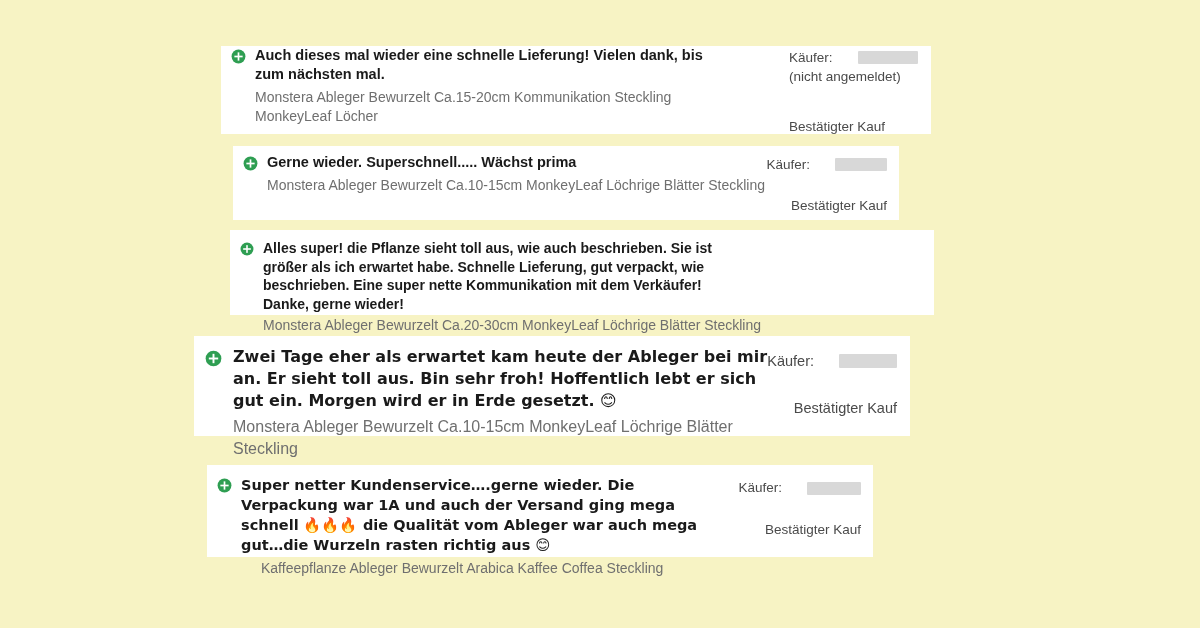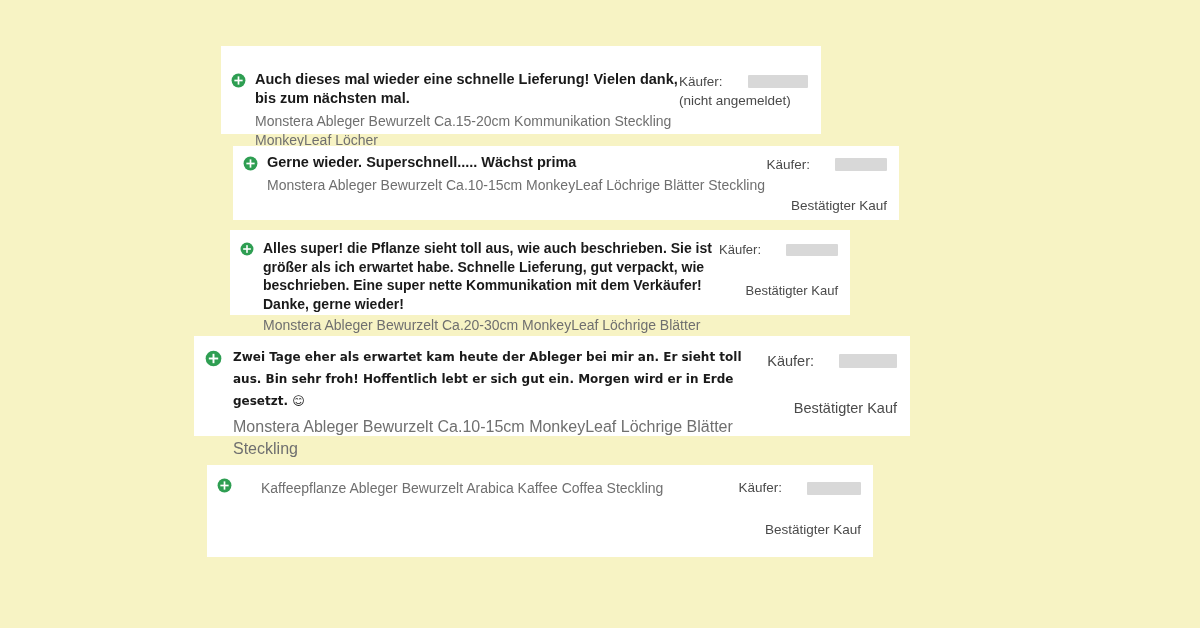--- a/index.html
+++ b/index.html
@@ -92,22 +92,22 @@
     white-space: nowrap;
   }
 
   .confirmed {
     color: #4a4a4a;
     white-space: nowrap;
   }
 
   
   #review-1 {
-    left: 221px; top: 46px; width: 600px; height: 88px;
-    padding: 24px 12px 8px 10px;
+    left: 221px; top: 46px; width: 710px; height: 88px;
+    padding: 0 12px 8px 10px;
   }
   #review-1 .plus-icon { margin-top: 3px; margin-right: 9px; }
   #review-1 .review-title { font-size: 14.5px; line-height: 19px; max-width: 452px; }
   #review-1 .item-title { font-size: 14px; line-height: 19px; margin-top: 4px; max-width: 470px; }
   #review-1 .right-col { font-size: 13.5px; line-height: 19px; padding-top: 2px; width: 130px; }
   #review-1 .right-col .buyer-line { margin-bottom: 0px; }
   #review-1 .redaction { width: 60px; height: 13px; }
   #review-1 .not-registered { margin-bottom: 31px; }
 
   
@@ -117,37 +117,38 @@
   }
   #review-2 .plus-icon { margin-top: 3px; margin-right: 9px; }
   #review-2 .review-title { font-size: 14.5px; line-height: 19px; }
   #review-2 .item-title { font-size: 14px; line-height: 19px; margin-top: 4px; }
   #review-2 .right-col { font-size: 13.5px; line-height: 19px; padding-top: 2px; width: 118px; align-items: flex-end; }
   #review-2 .redaction { width: 52px; height: 13px; }
   #review-2 .confirmed { margin-top: 22px; }
 
   
   #review-3 {
-    left: 230px; top: 230px; width: 620px; height: 85px;
+    left: 230px; top: 230px; width: 704px; height: 85px;
     padding: 9px 12px 8px 10px;
+    flex-direction: column;
   }
   #review-3 .plus-icon { margin-top: 3px; margin-right: 9px; }
   #review-3 .review-title { font-size: 14px; line-height: 18.5px; max-width: 486px; }
   #review-3 .item-title { font-size: 14px; line-height: 18.5px; margin-top: 3px; }
   #review-3 .right-col { font-size: 13px; line-height: 18.5px; padding-top: 2px; width: 118px; align-items: flex-end; }
   #review-3 .redaction { width: 52px; height: 12px; }
   #review-3 .confirmed { margin-top: 22px; }
 
   
   #review-4 {
     left: 194px; top: 336px; width: 716px; height: 100px;
     padding: 10px 13px 9px 11px;
   }
   #review-4 .plus-icon { margin-top: 4px; margin-right: 11px; }
-  #review-4 .review-title { font-size: 12px; line-height: 22px; max-width: 544px; }
+  #review-4 .review-title { font-size: 16px; line-height: 22px; max-width: 544px; }
   #review-4 .item-title { font-size: 16px; line-height: 22px; margin-top: 4px; }
   #review-4 .right-col { font-size: 14.5px; line-height: 22px; padding-top: 4px; width: 128px; align-items: flex-end; }
   #review-4 .redaction { width: 58px; height: 14px; }
   #review-4 .confirmed { margin-top: 25px; }
 
   
   #review-5 {
     left: 207px; top: 465px; width: 666px; height: 92px;
     padding: 10px 12px 8px 10px;
   }
@@ -261,20 +262,21 @@
   <div class="review" id="review-5">
     <div class="left-col">
       <span class="plus-icon">
         <svg width="15" height="15" viewBox="0 0 16 16" aria-hidden="true">
           <circle cx="8" cy="8" r="7.4" fill="#2e9e52"></circle>
           <rect x="7.1" y="3.6" width="1.8" height="8.8" fill="#ffffff"></rect>
           <rect x="3.6" y="7.1" width="8.8" height="1.8" fill="#ffffff"></rect>
         </svg>
       </span>
       <div class="text-col">
+        <div class="review-title emoji">Super netter Kundenservice….gerne wieder. Die Verpackung war 1A und auch der Versand ging mega schnell 🔥🔥🔥 die Qualität vom Ableger war auch mega gut…die Wurzeln rasten richtig aus 😊</div>
         <div class="item-title">Kaffeepflanze Ableger Bewurzelt Arabica Kaffee Coffea Steckling</div>
       </div>
     </div>
     <div class="right-col">
       <div class="buyer-line">
         <span class="buyer-label">Käufer:</span>
         <span class="redaction"></span>
       </div>
       <div class="confirmed">Bestätigter Kauf</div>
     </div>

